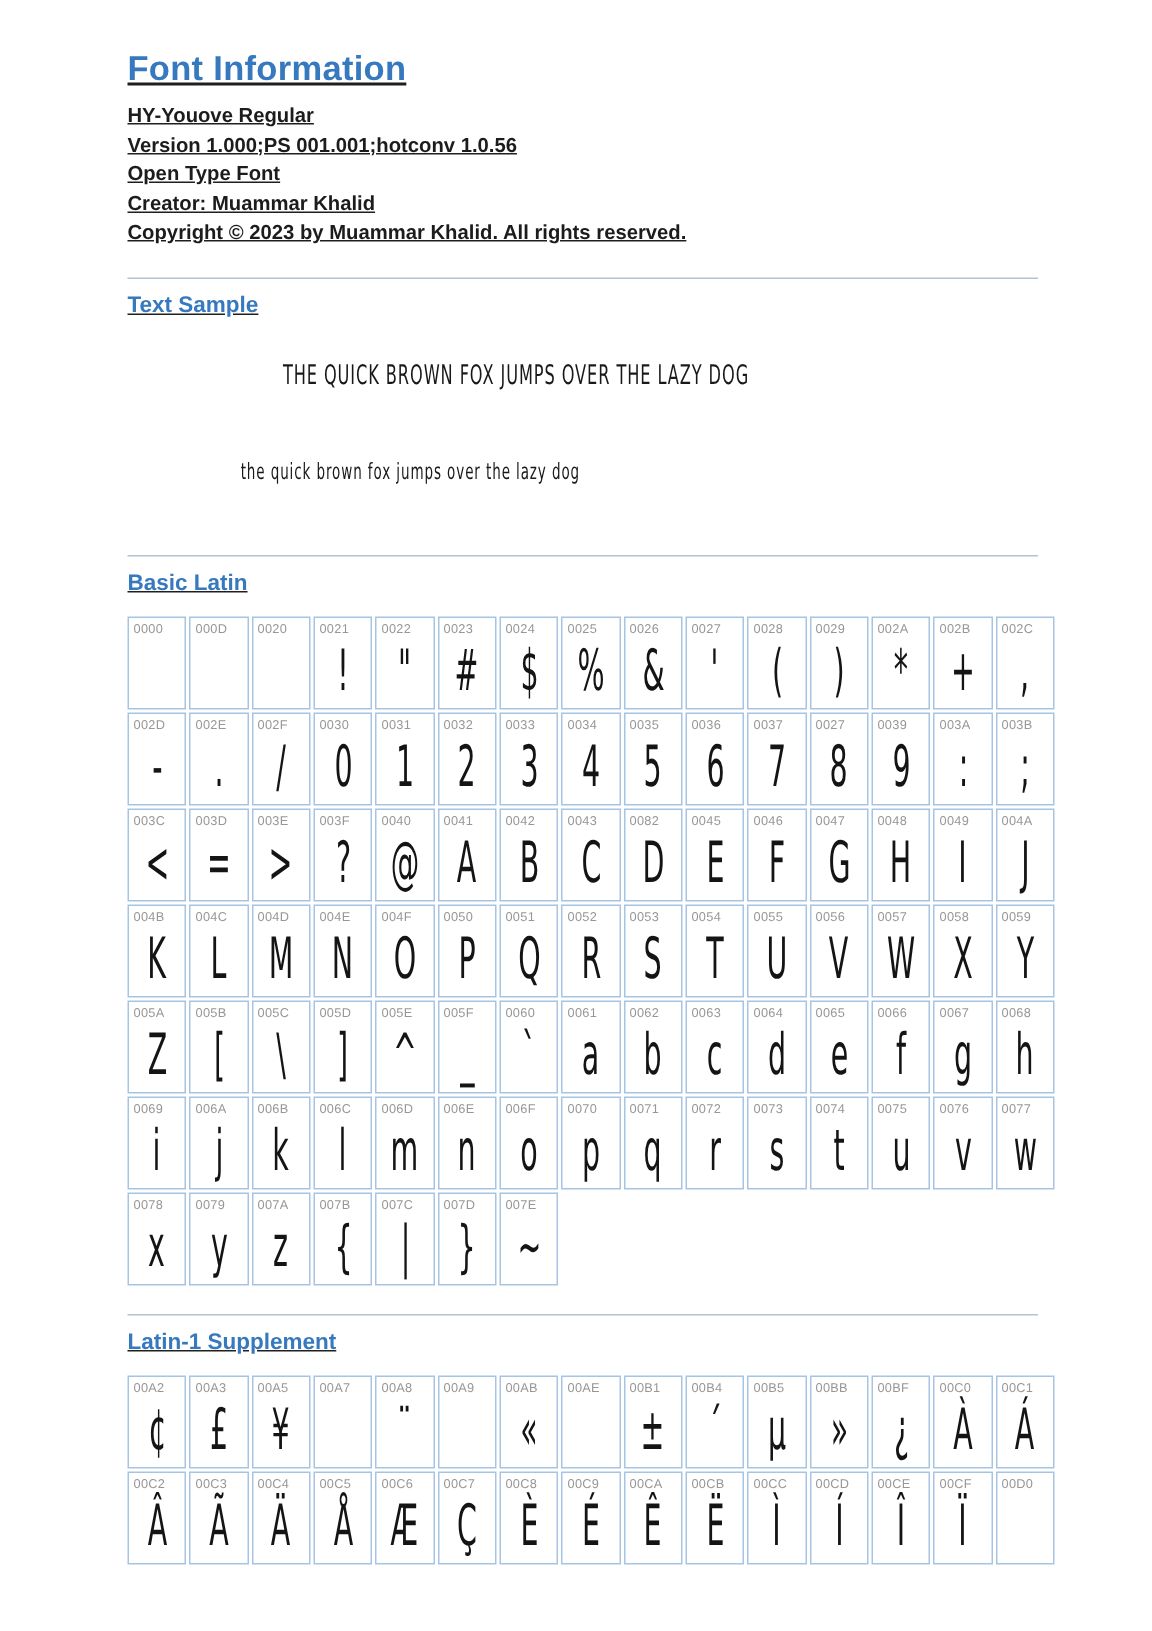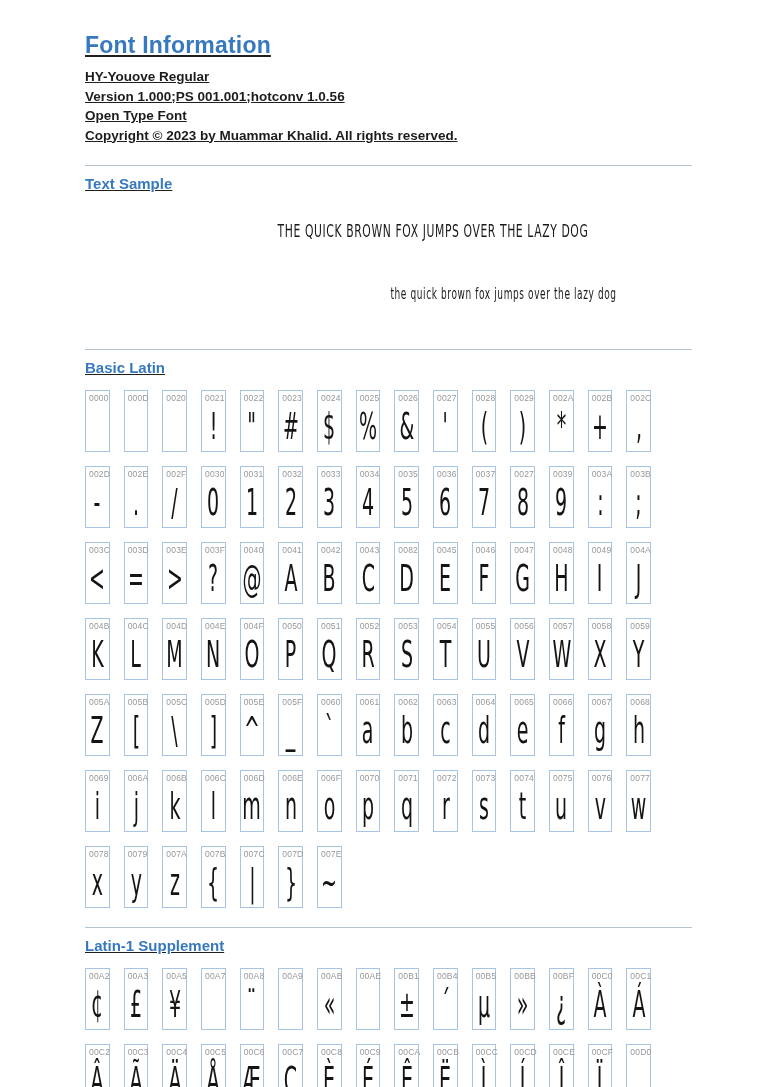--- a/index.html
+++ b/index.html
@@ -20,36 +20,36 @@
   }
   .meta-block { margin-bottom: 20px; }
 
   .rule { border-top: 1px solid #b3c4d1; height: 0; }
 
   .section-heading {
     color: #3779be; font-size: 15px; font-weight: bold;
     margin-top: 9px; margin-bottom: 14px;
   }
 
-  .sample-wrap { text-align: right; overflow: visible; }
+  .sample-wrap { text-align: left; overflow: visible; }
   .sample-line {
     display: inline-block; white-space: nowrap;
     font-family: "DejaVu Sans", sans-serif;
     transform: scaleX(0.60); transform-origin: center;
     letter-spacing: 1px; color: #191919;
   }
   .sample-1 { font-size: 18px; margin-top: 14px; }
   .sample-2 { font-size: 15px; margin-top: 44px; }
   .sample-gap { height: 46px; }
 
   .glyph-grid {
     display: grid;
     grid-template-columns: repeat(15, 1fr);
-    gap: 14px;
-    width: 566px;
+    gap: 2px;
+    width: 618px;
   }
   .cell {
     position: relative;
     border: 1px solid #a7c5e3;
     background: #ffffff;
     height: 62px;
   }
   .cell .code {
     position: absolute; top: 2px; left: 3px;
     font-size: 8.5px; color: #979797; letter-spacing: 0.2px;
@@ -72,20 +72,21 @@
 <body>
 
 <div class="page">
 
   <h1 class="title">Font Information</h1>
 
   <div class="meta-block">
     <div class="meta-line">HY-Youove Regular</div>
     <div class="meta-line">Version 1.000;PS 001.001;hotconv 1.0.56</div>
     <div class="meta-line">Open Type Font</div>
+    <div class="meta-line">Creator: Muammar Khalid</div>
     <div class="meta-line">Copyright © 2023 by Muammar Khalid. All rights reserved.</div>
   </div>
 
   <div class="rule"></div>
   <h2 class="section-heading">Text Sample</h2>
 
   <div class="sample-wrap">
     <span class="sample-line sample-1">THE QUICK BROWN FOX JUMPS OVER THE LAZY DOG</span>
   </div>
   <div class="sample-wrap">

